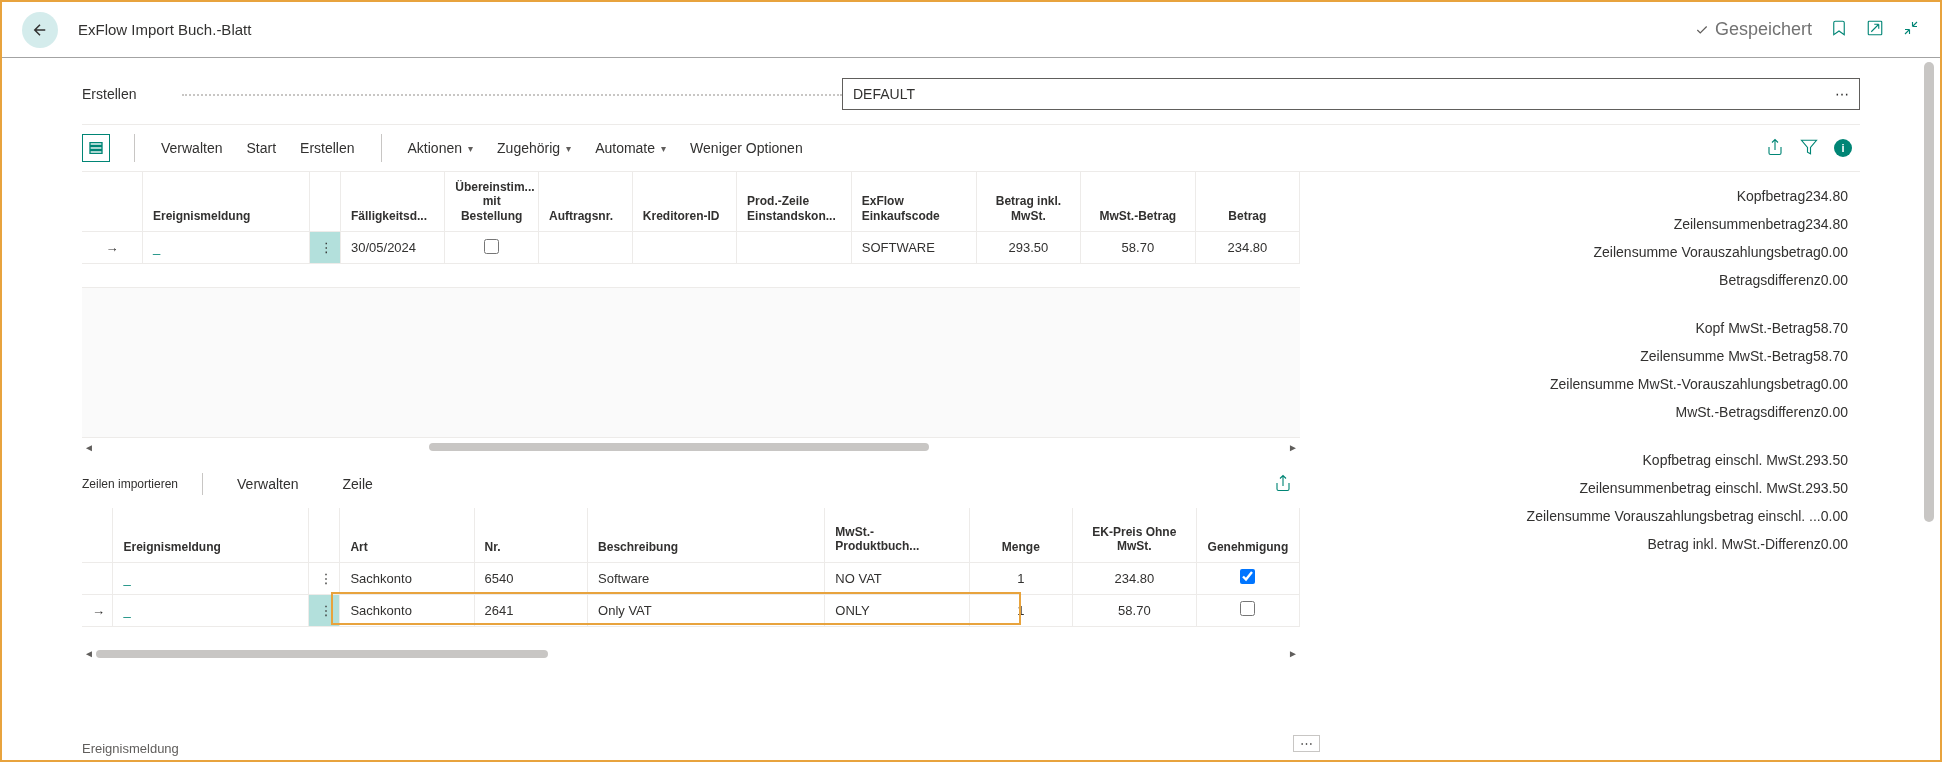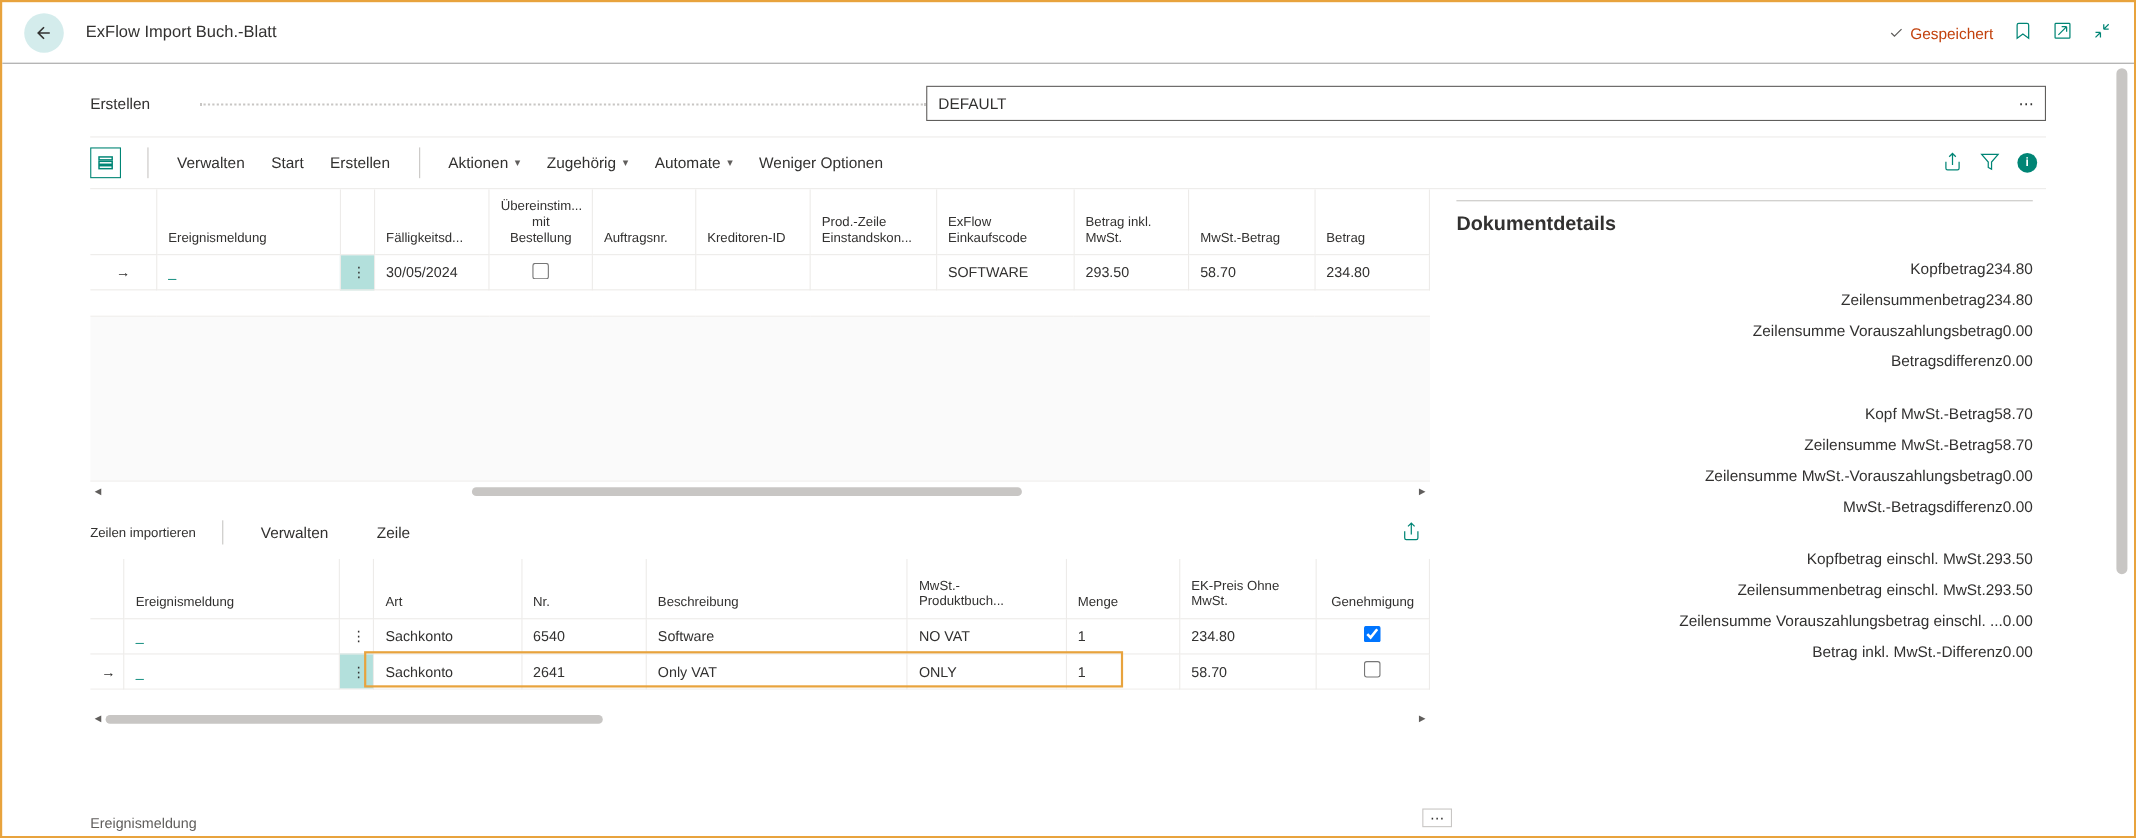--- a/index.html
+++ b/index.html
@@ -2,21 +2,21 @@
 <html><head>
 <meta charset="utf-8">
 <style>
 * { box-sizing: border-box; margin: 0; padding: 0; font-family: 'Segoe UI', Tahoma, sans-serif; }
 body { background: #fff; font-size: 13px; color: #323130; border: 2px solid #e8a33d; width: 1942px; height: 762px; overflow: hidden; position: relative; }
 
 .header-bar { display: flex; align-items: center; padding: 10px 20px; border-bottom: 1px solid #a3a3a3; height: 56px; }
 .back-btn { width: 36px; height: 36px; border-radius: 50%; background: #d4ecec; display: flex; align-items: center; justify-content: center; cursor: pointer; margin-right: 20px; }
 .page-title { font-size: 15px; color: #323130; }
 .header-right { margin-left: auto; display: flex; align-items: center; gap: 18px; }
-.saved-ind { display: flex; align-items: center; gap: 6px; color: #c2410c; font-size: 14px; }
+.saved-ind { display: flex; align-items: center; gap: 6px; color: #737373; font-size: 18px; }
 .hdr-icon { color: #008575; cursor: pointer; }
 
 .content { padding: 0 80px; }
 .field-row { display: flex; align-items: center; padding: 20px 0 14px 0; }
 .field-label { width: 760px; position: relative; color: #323130; font-size: 14px; }
 .field-label::after { content: ""; position: absolute; left: 100px; right: 0; top: 50%; border-bottom: 2px dotted #c8c6c4; }
 .field-label span { background:#fff; padding-right:8px; position:relative; z-index:1;}
 .field-input { flex: 1; border: 1px solid #605e5c; height: 32px; padding: 0 10px; font-size: 14px; display:flex; align-items:center; justify-content:space-between; }
 
 .toolbar { display: flex; align-items: center; height: 48px; border-top: 1px solid #edebe9; border-bottom: 1px solid #edebe9; gap: 4px; }
@@ -25,22 +25,22 @@
 .tb-item { padding: 6px 10px; cursor: pointer; display:flex; align-items:center; gap:4px; font-size:14px; }
 .tb-right { margin-left:auto; display:flex; gap:16px; align-items:center; padding-right:8px; }
 .info-circle { width:18px; height:18px; border-radius:50%; background:#008575; color:#fff; display:flex; align-items:center; justify-content:center; font-size:11px; font-weight:bold; }
 
 .main-split { display:flex; }
 .left-pane { flex:1; min-width:0; }
 .right-pane { width:560px; padding: 10px 12px 0 24px; }
 
 .grid { overflow-x:auto; }
 .grid table { border-collapse: collapse; width:100%; table-layout:fixed; }
-.grid th { font-weight:400; font-size:12px; color:#323130; text-align:left; padding:8px 10px; border-bottom:1px solid #edebe9; border-right:1px solid #edebe9; vertical-align:bottom; height:54px; }
-.grid th.right, .grid td.right { text-align:left; }
+.grid th { font-weight:700; font-size:12px; color:#323130; text-align:left; padding:8px 10px; border-bottom:1px solid #edebe9; border-right:1px solid #edebe9; vertical-align:bottom; height:54px; }
+.grid th.right, .grid td.right { text-align:center; }
 .grid td { padding:6px 10px; border-bottom:1px solid #edebe9; border-right:1px solid #edebe9; height:32px; font-size:13px; }
 .grid td.center, .grid th.center { text-align:center; }
 .row-arrow { color:#323130; }
 .row-handle { background:#b3e0dc; text-align:center; cursor:pointer; }
 .grid-empty { height:150px; background:#fafafa; border-bottom:1px solid #edebe9; }
 
 .hscroll { position:relative; height:18px; display:flex; align-items:center; background:#fff; }
 .hscroll .arrow { width:14px; text-align:center; color:#605e5c; font-size:10px; }
 .hscroll .track { flex:1; height:8px; background:#fff; position:relative; }
 .hscroll .thumb { position:absolute; height:8px; background:#c8c6c4; border-radius:4px; }
@@ -289,21 +289,20 @@
       <div class="hscroll" style="margin-top:18px;">
         <div class="arrow">◄</div>
         <div class="track">
             <div class="thumb" style="left:0;width:38%"></div>
           </div>
         <div class="arrow">►</div>
       </div>
     </div>
 
     <div class="right-pane">
-      <div class="details-title">Dokumentdetails</div>
       <div class="detail-row">
           <span>Kopfbetrag</span>
           <span>234.80</span>
         </div>
       <div class="detail-row">
           <span>Zeilensummenbetrag</span>
           <span>234.80</span>
         </div>
       <div class="detail-row">
           <span>Zeilensumme Vorauszahlungsbetrag</span>

